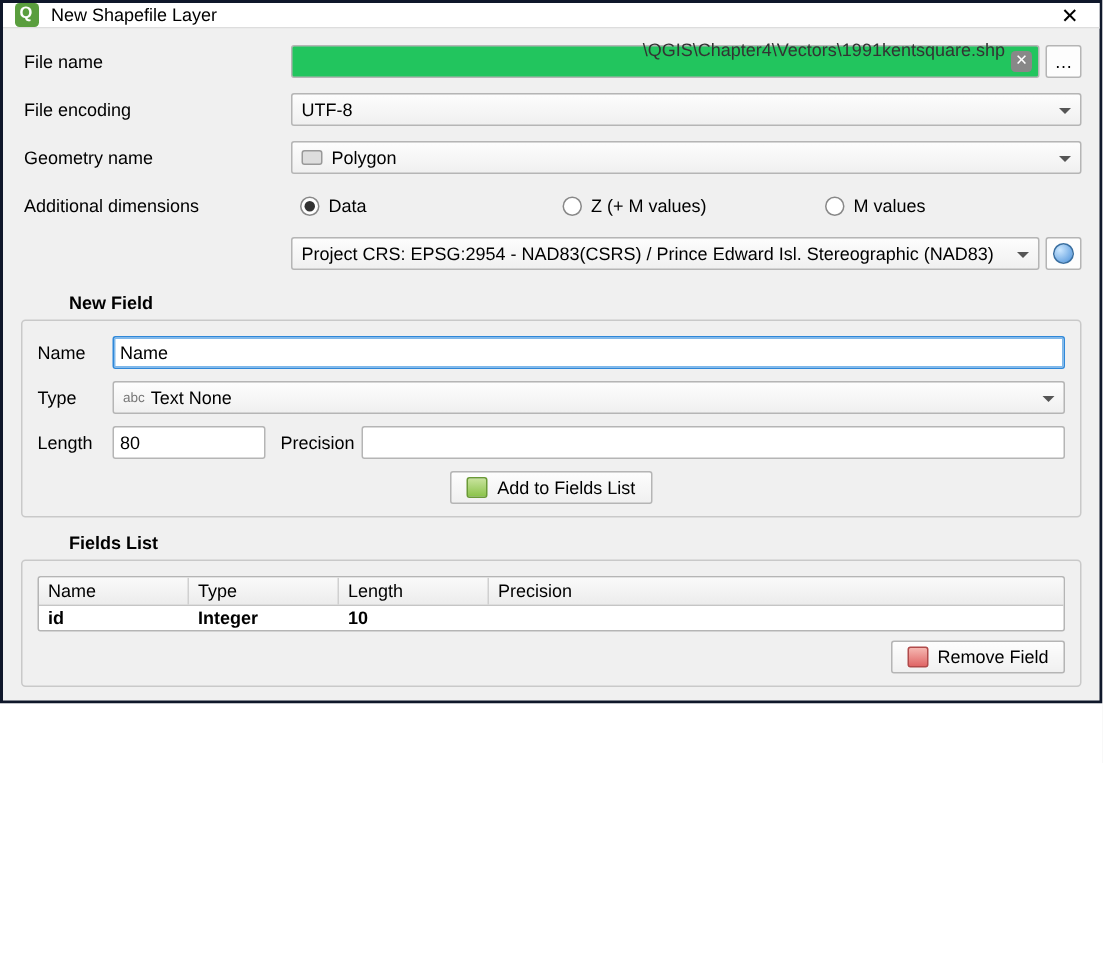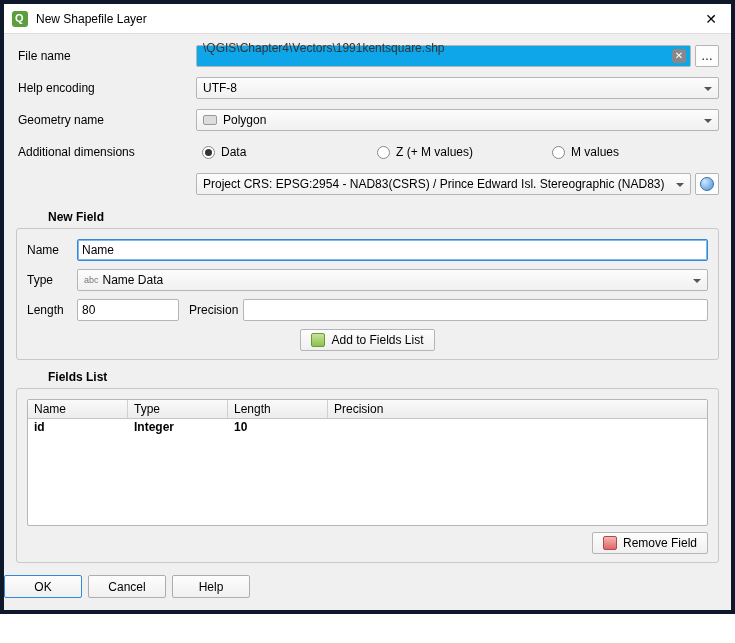--- a/index.html
+++ b/index.html
@@ -1,27 +1,27 @@
 <!DOCTYPE html>
 <html><head>
 <meta charset="utf-8">
 <style>
   * { box-sizing: border-box; font-family: "Segoe UI", Tahoma, sans-serif; font-size: 12px; }
   body { margin: 0; background: #fff; color: #000; }
-  .window { width: 735px; height: 614px; border: 4px solid #0f172a; background: #f0f0f0; display: flex; flex-direction: column; }
+  .window { width: 735px; height: 469px; border: 2px solid #0f172a; background: #f0f0f0; display: flex; flex-direction: column; }
   .titlebar { height: 30px; background: #fff; display: flex; align-items: center; padding: 0 8px; border-bottom: 1px solid #ddd; }
   .titlebar .qicon { width: 16px; height: 16px; background: #5a9e3e; border-radius: 3px; position: relative; margin-right: 8px; }
   .titlebar .qicon::after { content: "Q"; color: #fff; font-weight: bold; font-size: 11px; position: absolute; top: 1px; left: 3px; }
   .titlebar .title { flex: 1; }
   .titlebar .close { font-size: 14px; padding: 0 6px; cursor: default; }
   .content { flex: 1; padding: 10px 12px 8px 12px; display: flex; flex-direction: column; gap: 0; }
   .row { display: flex; align-items: center; margin-bottom: 8px; min-height: 24px; }
   .label-col { width: 180px; flex-shrink: 0; padding-left: 2px; }
   .field-col { flex: 1; display: flex; align-items: center; gap: 4px; }
-  .textfield { flex: 1; height: 22px; background: #0ea5e9; border: 1px solid #b5b5b5; border-radius: 2px; padding: 0 22px 16px 6px; display: flex; align-items: center; justify-content: flex-start; position: relative; color:#333; }
+  .textfield { flex: 1; height: 22px; background: #22c55e; border: 1px solid #b5b5b5; border-radius: 2px; padding: 0 22px 16px 6px; display: flex; align-items: center; justify-content: flex-end; position: relative; color:#333; }
   .textfield .clear-x { position: absolute; right: 4px; top: 3px; width: 14px; height: 14px; background: #888; border-radius: 3px; color:#fff; font-size:10px; line-height:14px; text-align:center; }
   .small-btn { width: 24px; height: 22px; background: #fdfdfd; border: 1px solid #b5b5b5; border-radius: 2px; display:flex; align-items:center; justify-content:center; }
   .combo { flex: 1; height: 22px; background: linear-gradient(#fdfdfd,#f0f0f0); border: 1px solid #b5b5b5; border-radius: 2px; display: flex; align-items: center; padding: 0 18px 0 6px; position: relative; }
   .combo::after { content: ""; position: absolute; right: 6px; top: 9px; border-left: 4px solid transparent; border-right: 4px solid transparent; border-top: 4px solid #555; }
   .geom-icon { width:14px; height:10px; background:#ddd; border:1px solid #999; border-radius:2px; margin-right:6px; }
   .radio-row { flex:1; display:flex; align-items:center; gap: 0; padding-left: 6px;}
   .radio-group { display:flex; align-items:center; gap:6px; }
   .radio-group:nth-child(1){ width: 175px;}
   .radio-group:nth-child(2){ width: 175px;}
   .radio { width:13px; height:13px; border:1px solid #888; border-radius:50%; background:#fff; display:inline-flex; align-items:center; justify-content:center;}
@@ -73,21 +73,21 @@
           <span>\QGIS\Chapter4\Vectors\1991kentsquare.shp</span>
           <span class="clear-x">✕</span>
         </div>
         <div class="small-btn">
             <span>…</span>
           </div>
       </div>
     </div>
 
     <div class="row">
-      <div class="label-col">Help encoding</div>
+      <div class="label-col">File encoding</div>
       <div class="field-col">
         <div class="combo">
           <span>UTF-8</span>
         </div>
       </div>
     </div>
 
     <div class="row">
       <div class="label-col">Geometry name</div>
       <div class="field-col">
@@ -131,21 +131,21 @@
     <div class="group-label">New Field</div>
     <div class="group-box">
       <div class="nf-row">
         <div class="nf-label">Name</div>
         <input class="text-in focused" style="flex: 1 1 0%;" value="Name">
       </div>
       <div class="nf-row">
         <div class="nf-label">Type</div>
         <div class="combo">
           <span class="abc-icon">abc</span>
-          <span>Name Data</span>
+          <span>Text None</span>
         </div>
       </div>
       <div class="nf-row">
         <div class="nf-label">Length</div>
         <input class="text-in len-in" value="80" style="">
         <div class="nf-label2">Precision</div>
         <input class="text-in" style="flex: 1 1 0%;" value="">
       </div>
       <div class="add-btn-row">
         <div class="btn">

